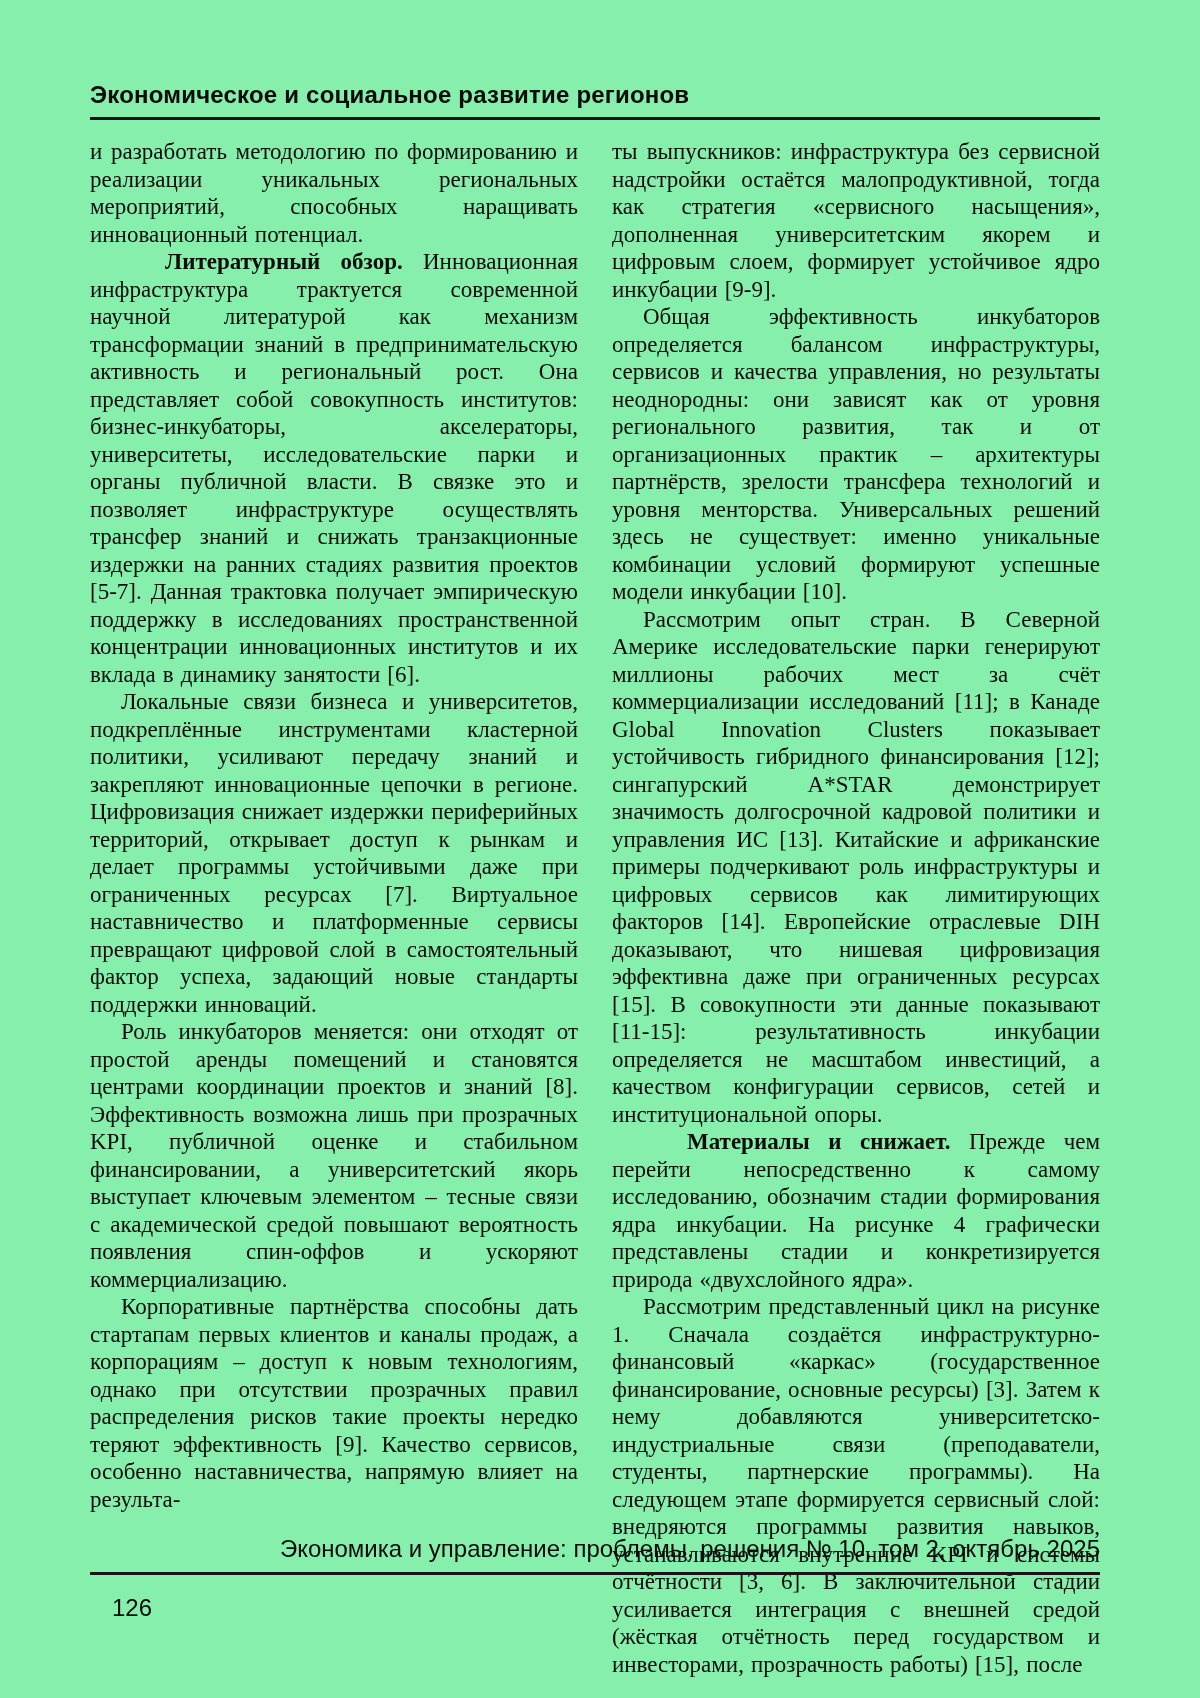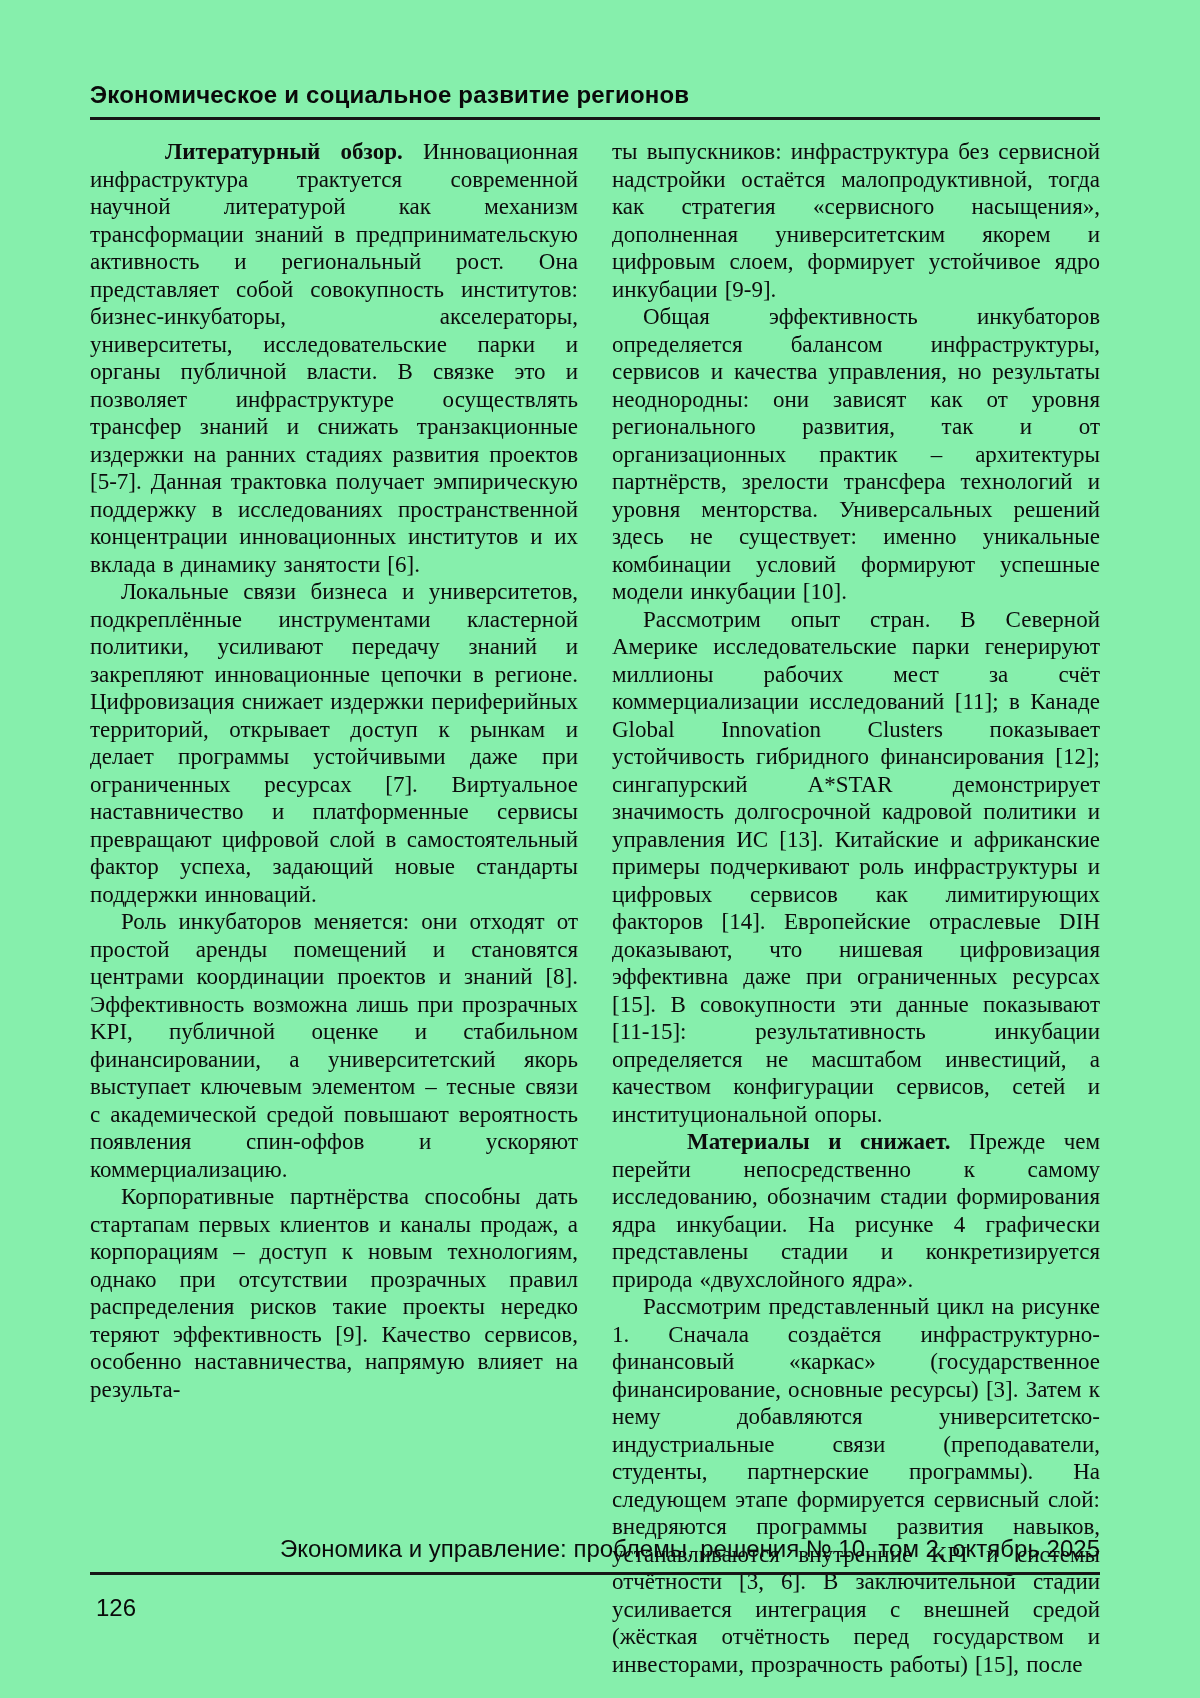--- a/index.html
+++ b/index.html
@@ -53,21 +53,21 @@
     margin: 0;
     padding: 0;
     text-align: justify;
     text-indent: 31px;
     word-spacing: 0.06em;
   }
   .para.cont { text-indent: 0; }
   .para b { font-weight: 700; margin-left: 44px; }
   .footer-pagenum {
     position: absolute;
-    left: 96px;
+    left: 112px;
     top: 1594px;
     font-family: "Liberation Sans", sans-serif;
     font-size: 24px;
     color: #0a0a0a;
   }
   .footer-journal {
     position: absolute;
     right: 100px;
     top: 1535px;
     font-family: Liberation Sans, sans-serif;
@@ -81,20 +81,21 @@
 
 <div class="page">
 
   <div class="running-head">Экономическое и социальное развитие регионов</div>
 
   <div class="rule head-rule"></div>
 
   <div class="content">
 
     <div class="column">
+      <p class="para cont">и разработать методологию по формированию и реализации уникальных региональных мероприятий, способных наращивать инновационный потенциал.</p>
       <p class="para"><b>Литературный обзор.</b><span> Инновационная инфраструктура трактуется современной научной литературой как механизм трансформации знаний в предпринимательскую активность и региональный рост. Она представляет собой совокупность институтов: бизнес-инкубаторы, акселераторы, университеты, исследовательские парки и органы публичной власти. В связке это и позволяет инфраструктуре осуществлять трансфер знаний и снижать транзакционные издержки на ранних стадиях развития проектов [5-7]. Данная трактовка получает эмпирическую поддержку в исследованиях пространственной концентрации инновационных институтов и их вклада в динамику занятости [6].</span></p>
       <p class="para">Локальные связи бизнеса и университетов, подкреплённые инструментами кластерной политики, усиливают передачу знаний и закрепляют инновационные цепочки в регионе. Цифровизация снижает издержки периферийных территорий, открывает доступ к рынкам и делает программы устойчивыми даже при ограниченных ресурсах [7]. Виртуальное наставничество и платформенные сервисы превращают цифровой слой в самостоятельный фактор успеха, задающий новые стандарты поддержки инноваций.</p>
       <p class="para">Роль инкубаторов меняется: они отходят от простой аренды помещений и становятся центрами координации проектов и знаний [8]. Эффективность возможна лишь при прозрачных KPI, публичной оценке и стабильном финансировании, а университетский якорь выступает ключевым элементом – тесные связи с академической средой повышают вероятность появления спин-оффов и ускоряют коммерциализацию.</p>
       <p class="para">Корпоративные партнёрства способны дать стартапам первых клиентов и каналы продаж, а корпорациям – доступ к новым технологиям, однако при отсутствии прозрачных правил распределения рисков такие проекты нередко теряют эффективность [9]. Качество сервисов, особенно наставничества, напрямую влияет на результа-</p>
     </div>
 
     <div class="column">
       <p class="para cont">ты выпускников: инфраструктура без сервисной надстройки остаётся малопродуктивной, тогда как стратегия «сервисного насыщения», дополненная университетским якорем и цифровым слоем, формирует устойчивое ядро инкубации [9-9].</p>
       <p class="para">Общая эффективность инкубаторов определяется балансом инфраструктуры, сервисов и качества управления, но результаты неоднородны: они зависят как от уровня регионального развития, так и от организационных практик – архитектуры партнёрств, зрелости трансфера технологий и уровня менторства. Универсальных решений здесь не существует: именно уникальные комбинации условий формируют успешные модели инкубации [10].</p>
       <p class="para">Рассмотрим опыт стран. В Северной Америке исследовательские парки генерируют миллионы рабочих мест за счёт коммерциализации исследований [11]; в Канаде Global Innovation Clusters показывает устойчивость гибридного финансирования [12]; сингапурский A*STAR демонстрирует значимость долгосрочной кадровой политики и управления ИС [13]. Китайские и африканские примеры подчеркивают роль инфраструктуры и цифровых сервисов как лимитирующих факторов [14]. Европейские отраслевые DIH доказывают, что нишевая цифровизация эффективна даже при ограниченных ресурсах [15]. В совокупности эти данные показывают [11-15]: результативность инкубации определяется не масштабом инвестиций, а качеством конфигурации сервисов, сетей и институциональной опоры.</p>

